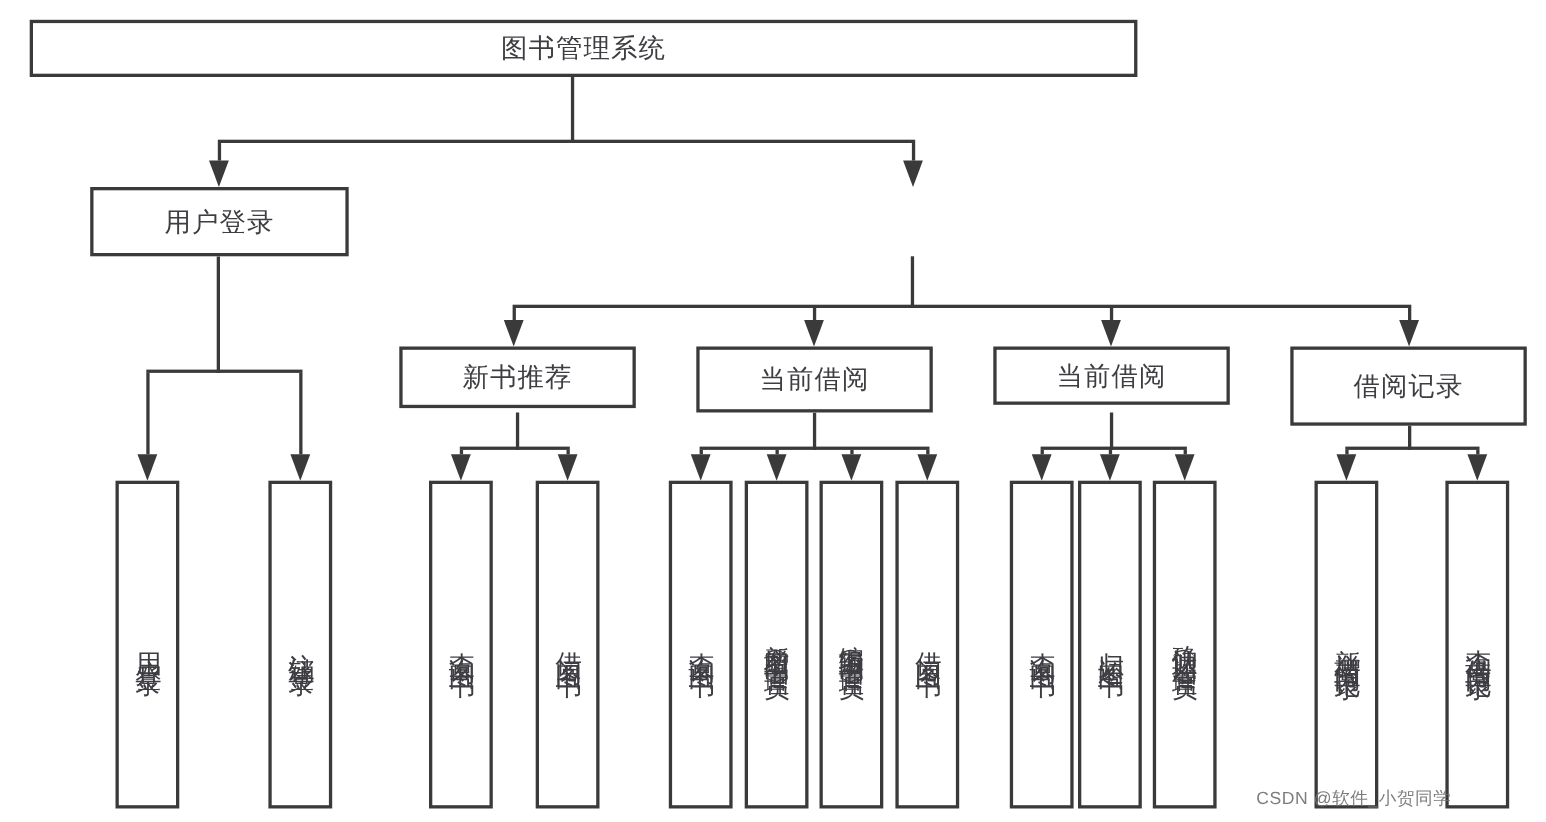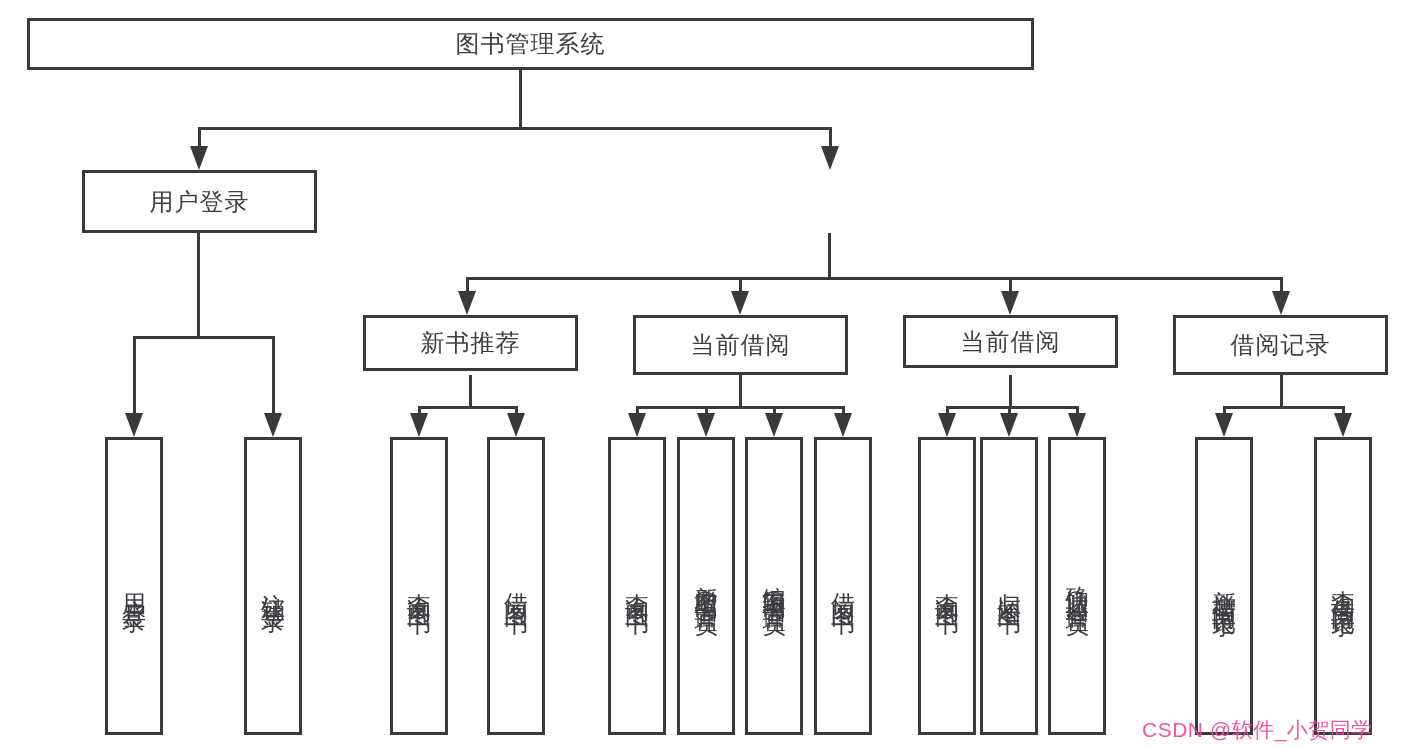--- a/index.html
+++ b/index.html
@@ -43,21 +43,21 @@
     display:flex;flex-direction:column;align-items:center;
   }
   .arrow .stem{display:block;width:3px;flex:1 1 auto;background:var(--line);}
   .arrow .head{
     display:block;width:0;height:0;flex:0 0 auto;
     border-left:9px solid transparent;border-right:9px solid transparent;
     border-top:24px solid var(--line);
   }
   .watermark{
     position:absolute;left:1142px;top:716px;z-index:6;
-    font-size:21px;color:#ec4899;letter-spacing:0.5px;opacity:0.92;
+    font-size:16px;color:#737373;letter-spacing:0.5px;opacity:0.92;
     white-space:nowrap;
   }
 </style>
 </head>
 <body>
 
 <div id="stage">
 
   <div class="hbox" style="left:27px;top:18px;width:1007px;height:52px;">
     <span>图书管理系统</span>
@@ -110,21 +110,21 @@
 
   <div class="hbox" style="left:363px;top:315px;width:215px;height:56px;">
     <span>新书推荐</span>
   </div>
   <div class="hbox" style="left:633px;top:315px;width:215px;height:60px;">
     <span>当前借阅</span>
   </div>
   <div class="hbox" style="left:903px;top:315px;width:215px;height:53px;">
     <span>当前借阅</span>
   </div>
-  <div class="hbox" style="left:1173px;top:315px;width:215px;height:60px;">
+  <div class="hbox" style="left:1173px;top:315px;width:215px;height:72px;">
     <span>借阅记录</span>
   </div>
 
   <div class="vline" style="left:469px;top:375px;height:34px;"></div>
   <div class="hline" style="left:418px;top:406px;width:100px;"></div>
   <div class="arrow" style="left:410px;top:409px;height:28px;">
       <i class="stem"></i>
       <i class="head"></i>
     </div>
   <div class="arrow" style="left:507px;top:409px;height:28px;">

